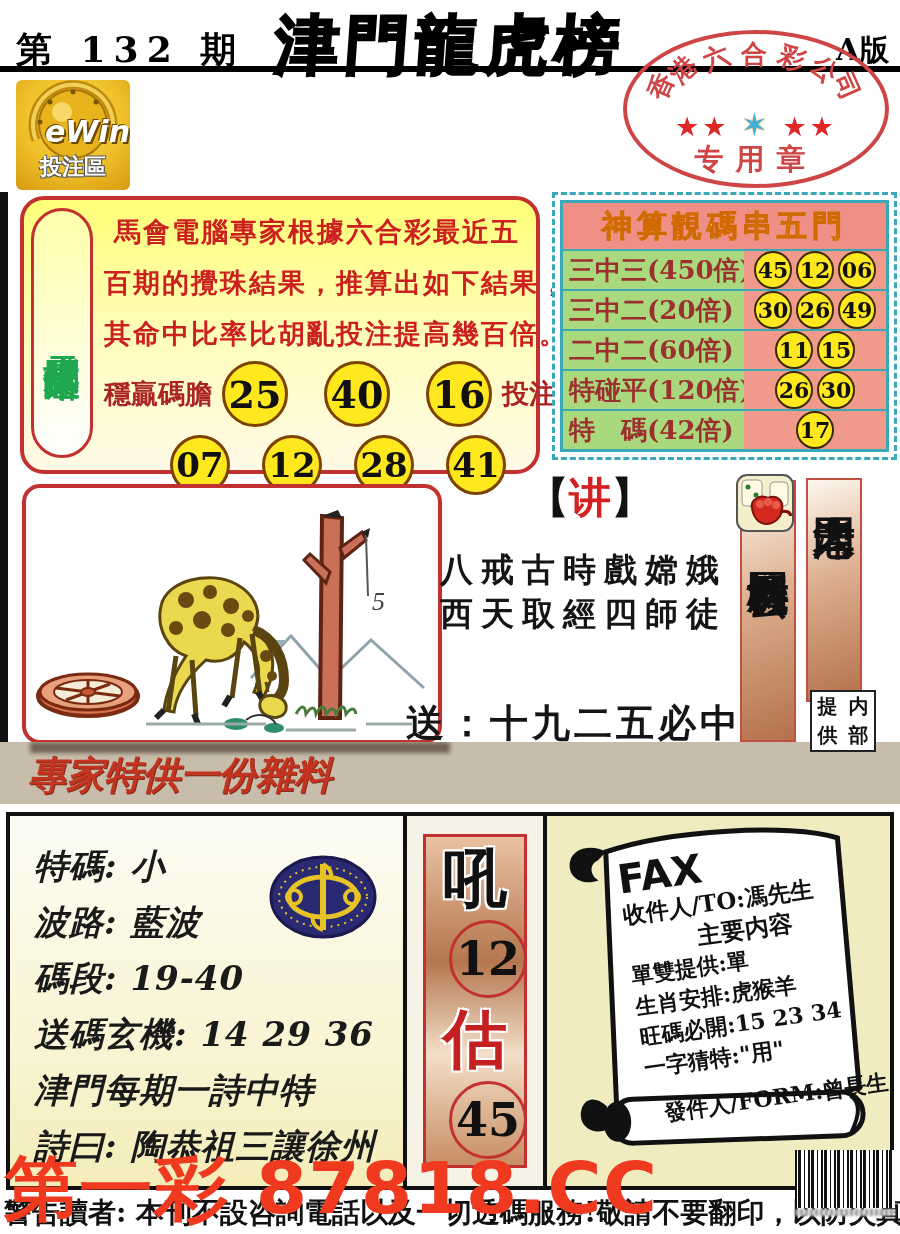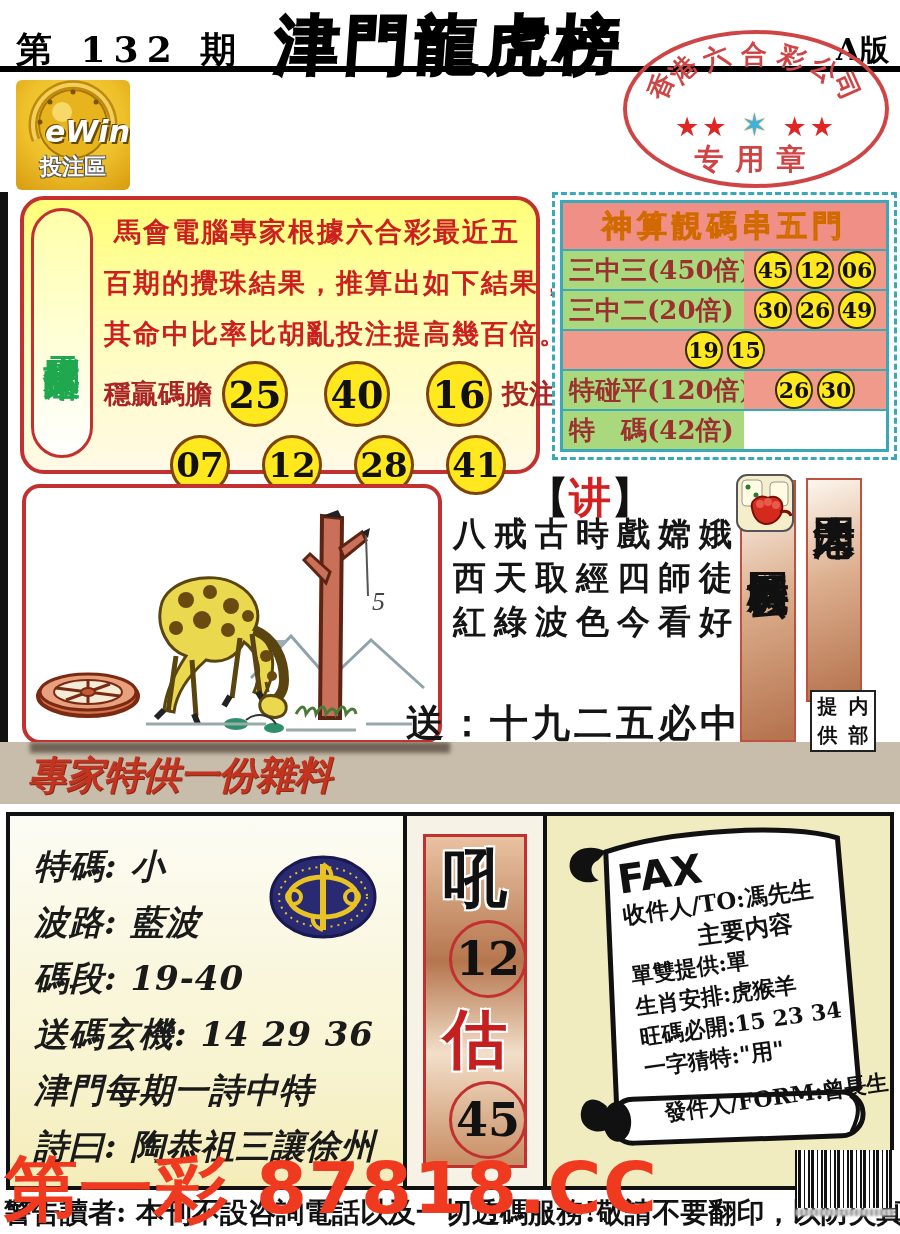--- a/index.html
+++ b/index.html
@@ -63,21 +63,21 @@
     padding-left:6px;box-sizing:border-box;white-space:nowrap;}
   .odds-nums{flex:1;background:#ef9a8a;display:flex;align-items:center;justify-content:center;gap:4px;}
 
   
   .picture-box{position:absolute;left:22px;top:484px;width:420px;height:260px;border:4px solid #c23030;border-radius:18px;
     background:#fff;box-sizing:border-box;overflow:hidden;}
 
   
   .tip-title{position:absolute;left:430px;top:470px;width:320px;text-align:center;font-size:42px;font-weight:900;color:#111;}
   .tip-title .red{color:#d42020;}
-  .poem{position:absolute;left:440px;top:512px;width:300px;text-align:right;}
+  .poem{position:absolute;left:440px;top:548px;width:300px;}
   .poem .line{font-size:33px;font-weight:600;color:#151515;letter-spacing:8px;line-height:44px;white-space:nowrap;}
   .gift-line{position:absolute;left:406px;top:698px;font-size:38px;font-weight:600;color:#151515;letter-spacing:4px;white-space:nowrap;}
 
   
   .fist-icon{position:absolute;left:736px;top:474px;width:58px;height:58px;z-index:6;}
   .strip{border:2px solid #c05040;background:linear-gradient(160deg,#fdf7ef 0%,#dcae8d 45%,#b4714c 100%);
     display:flex;justify-content:center;box-sizing:border-box;}
   .strip .vtext{writing-mode:vertical-rl;text-orientation:upright;font-weight:900;color:#111;}
   .strip-left{position:absolute;left:740px;top:480px;width:56px;height:262px;}
   .strip-left .vtext{font-size:42px;padding-top:58px;}
@@ -219,34 +219,38 @@
           </div>
           <div class="odds-row">
             <div class="odds-label">三中二(20倍)</div>
             <div class="odds-nums">
               <span class="num-circle c-sm">30</span>
               <span class="num-circle c-sm">26</span>
               <span class="num-circle c-sm">49</span>
             </div>
           </div>
           <div class="odds-row">
+            <div class="odds-label">二中二(60倍)</div>
             <div class="odds-nums">
-              <span class="num-circle c-sm">19</span>
+              <span class="num-circle c-sm">11</span>
               <span class="num-circle c-sm">15</span>
             </div>
           </div>
           <div class="odds-row">
             <div class="odds-label">特碰平(120倍)</div>
             <div class="odds-nums">
               <span class="num-circle c-sm">26</span>
               <span class="num-circle c-sm">30</span>
             </div>
           </div>
           <div class="odds-row">
             <div class="odds-label">特　碼(42倍)</div>
+            <div class="odds-nums">
+              <span class="num-circle c-sm">17</span>
+            </div>
           </div>
         </div>
     </div>
   </div>
 
   <div class="picture-box">
     <svg width="412" height="252" viewBox="0 0 412 252">
 
       <path d="M225,190 L265,148 L302,190" fill="none" stroke="#8fa3ad" stroke-width="3"></path>
       <path d="M252,162 L262,152 L250,152 Z" fill="#9db0b8"></path>
@@ -301,21 +305,20 @@
       <path d="M120,236 L240,236 M260,242 L330,242 M340,236 L386,236" stroke="#9aa" stroke-width="3"></path>
     </svg>
   </div>
 
   <div class="tip-title">
     <span>【</span><span class="red">讲</span><span>】</span>
   </div>
   <div class="poem">
       <div class="line">八戒古時戲嫦娥</div>
       <div class="line">西天取經四師徒</div>
-      <div class="line">紅綠波色今看好</div>
     </div>
   <div class="gift-line">送：十九二五必中平</div>
 
   <div class="fist-icon">
     <svg width="58" height="58" viewBox="0 0 58 58">
       <rect x="1" y="1" width="56" height="56" rx="10" fill="#f4eecb" stroke="#555" stroke-width="2"></rect>
       <rect x="6" y="6" width="20" height="26" rx="4" fill="#fffbe2" stroke="#999"></rect>
       <circle cx="12" cy="13" r="2.5" fill="#2a7a2a"></circle>
         <circle cx="20" cy="21" r="2.5" fill="#2a7a2a"></circle>
       <rect x="34" y="8" width="18" height="24" rx="4" fill="#fffbe2" stroke="#999"></rect>

